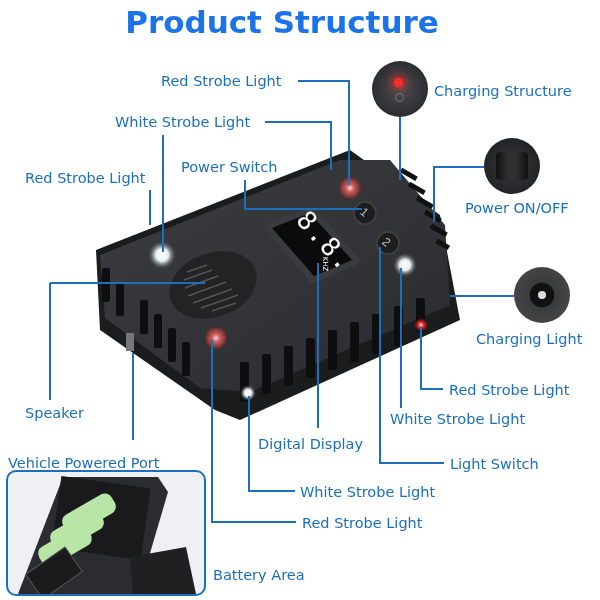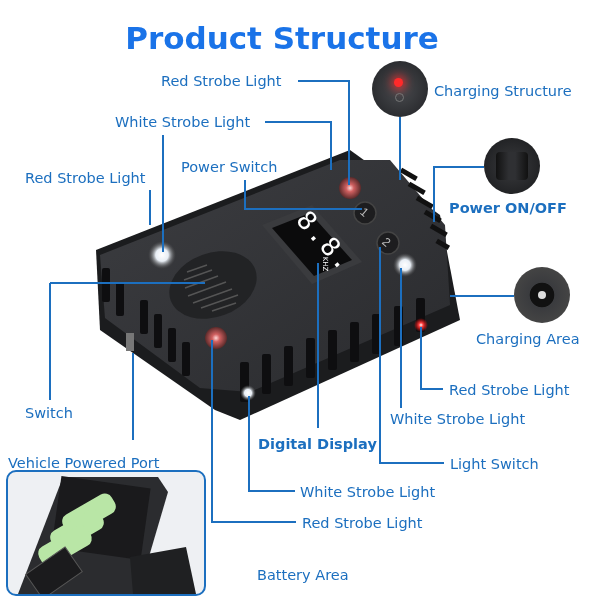--- a/index.html
+++ b/index.html
@@ -1,18 +1,18 @@
 <!DOCTYPE html>
 <html><head>
 <meta charset="utf-8">
 <style>
   html, body { margin: 0; padding: 0; background: #ffffff; }
   body { width: 600px; height: 600px; position: relative; overflow: hidden;
          font-family: "Liberation Sans", "DejaVu Sans", sans-serif; }
-  .title { position: absolute; left: 0; width: 564px; top: 20px; text-align: center;
+  .title { position: absolute; left: 0; width: 564px; top: 4px; text-align: center;
            font-family: "DejaVu Sans", sans-serif; font-weight: bold; font-size: 31px;
            color: #1a73e8; letter-spacing: 0px; }
   .lbl { position: absolute; font-family: "DejaVu Sans", sans-serif; font-size: 14.5px;
          color: #1c6fbf; white-space: nowrap; line-height: 18px; }
   svg.lines { position: absolute; left: 0; top: 0; }
   .device { position: absolute; left: 0; top: 0; }
   .inset { position: absolute; left: 6px; top: 470px; width: 196px; height: 122px;
            border: 2px solid #1c6fbf; border-radius: 10px; overflow: hidden; background: #eef0f3; }
   .bubble { position: absolute; border-radius: 50%; overflow: hidden; }
 </style>
@@ -174,23 +174,23 @@
 
     <polyline points="212,340 212,522 296,522"></polyline>
   </g>
 </svg>
 
 <div class="lbl" style="left:161px;top:72px;">Red Strobe Light</div>
 <div class="lbl" style="left:115px;top:113px;">White Strobe Light</div>
 <div class="lbl" style="left:25px;top:169px;">Red Strobe Light</div>
 <div class="lbl" style="left:181px;top:158px;">Power Switch</div>
 <div class="lbl" style="left:434px;top:82px;">Charging Structure</div>
-<div class="lbl" style="left:449px;top:199px;font-weight:bold;">Power ON/OFF</div>
-<div class="lbl" style="left:476px;top:330px;">Charging Area</div>
+<div class="lbl" style="left:465px;top:199px;">Power ON/OFF</div>
+<div class="lbl" style="left:476px;top:330px;">Charging Light</div>
 <div class="lbl" style="left:449px;top:381px;">Red Strobe Light</div>
 <div class="lbl" style="left:390px;top:410px;">White Strobe Light</div>
 <div class="lbl" style="left:450px;top:455px;">Light Switch</div>
-<div class="lbl" style="left:25px;top:404px;">Switch</div>
+<div class="lbl" style="left:25px;top:404px;">Speaker</div>
 <div class="lbl" style="left:8px;top:454px;">Vehicle Powered Port</div>
-<div class="lbl" style="left:258px;top:435px;font-weight:bold;">Digital Display</div>
+<div class="lbl" style="left:258px;top:435px;">Digital Display</div>
 <div class="lbl" style="left:300px;top:483px;">White Strobe Light</div>
 <div class="lbl" style="left:302px;top:514px;">Red Strobe Light</div>
-<div class="lbl" style="left:213px;top:566px;margin-left:44px;">Battery Area</div>
+<div class="lbl" style="left:213px;top:566px;">Battery Area</div>
 
 </body></html>

